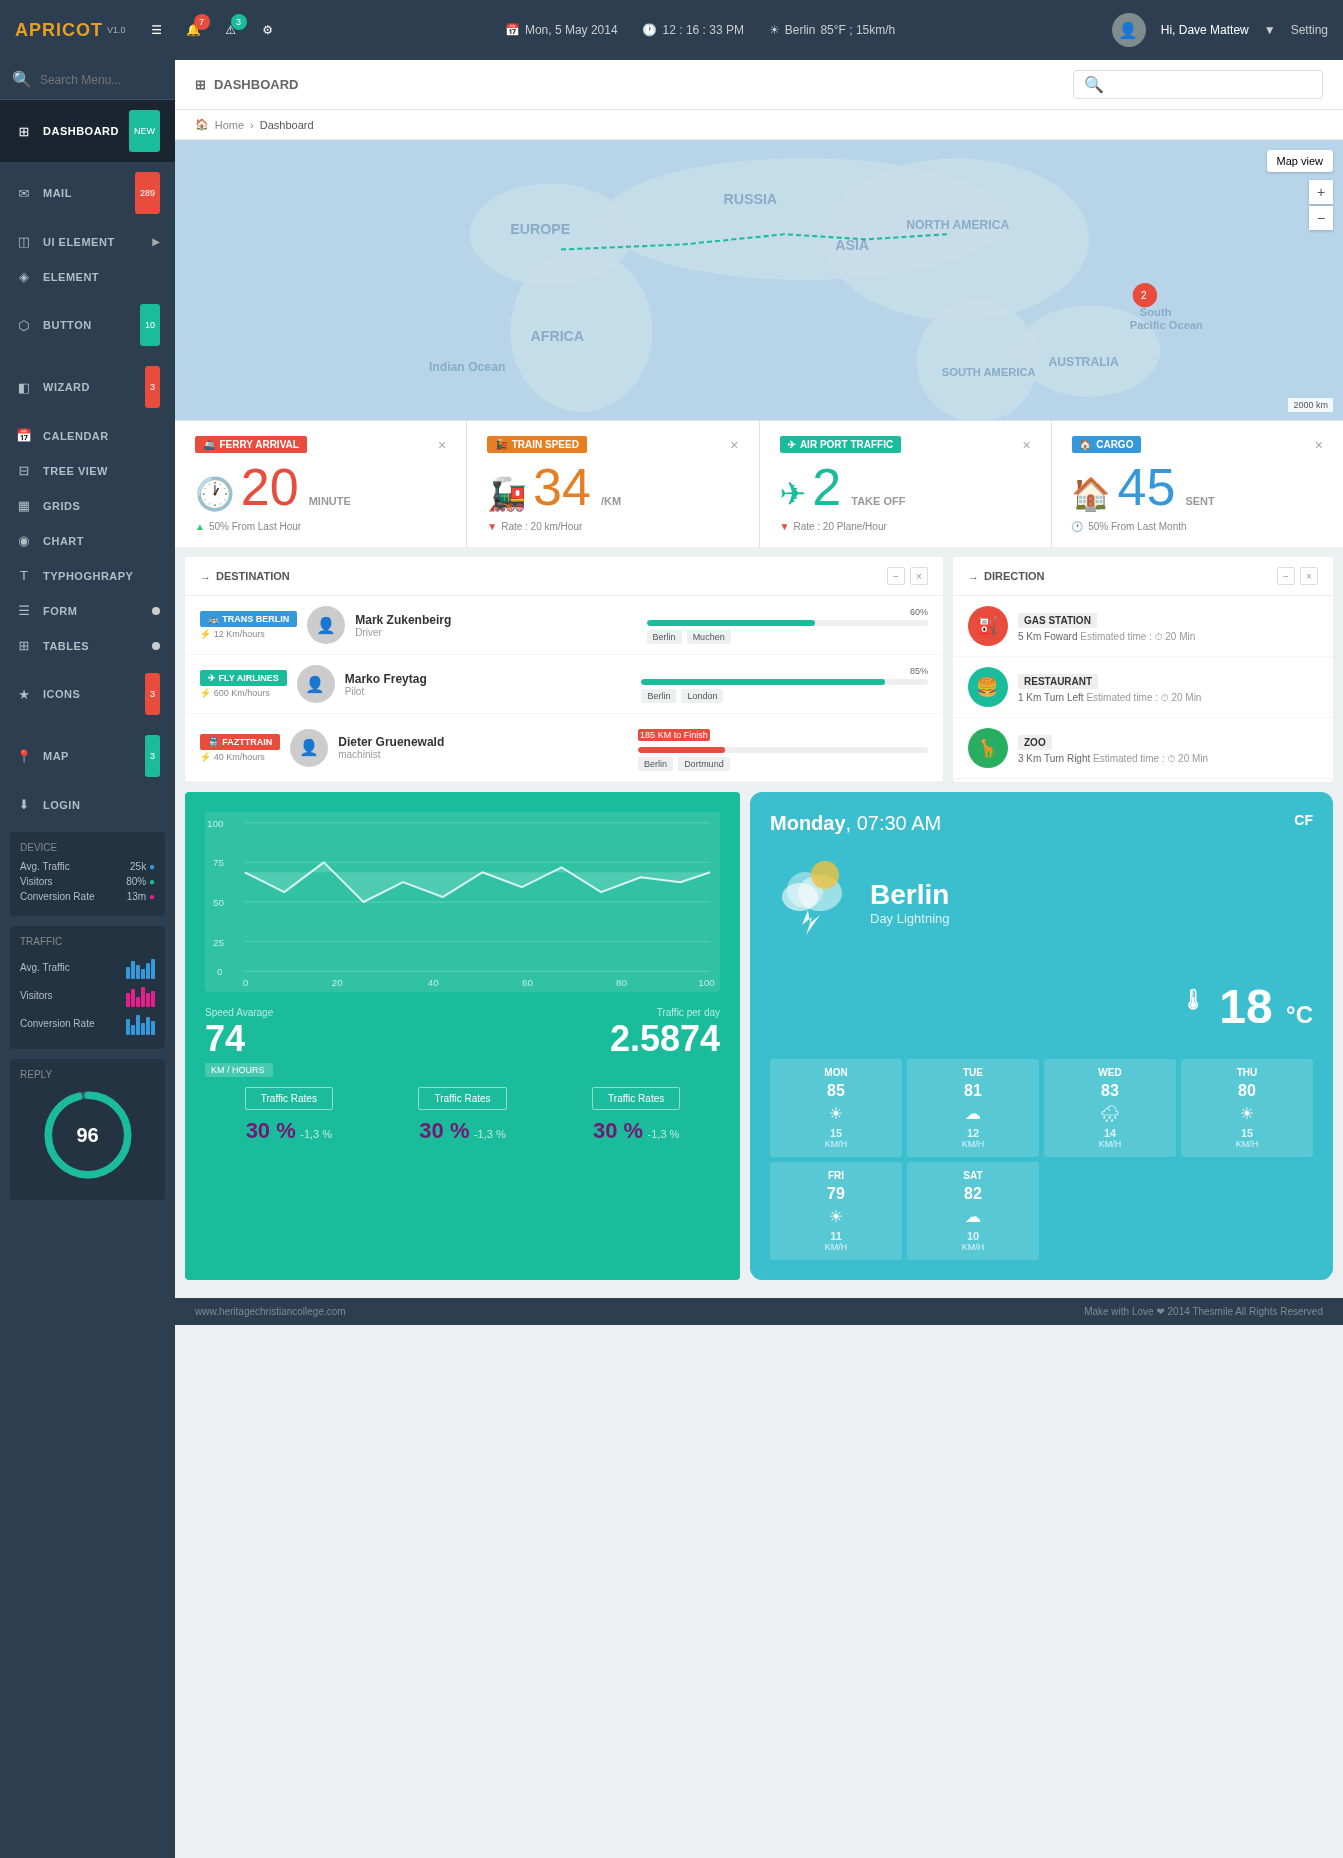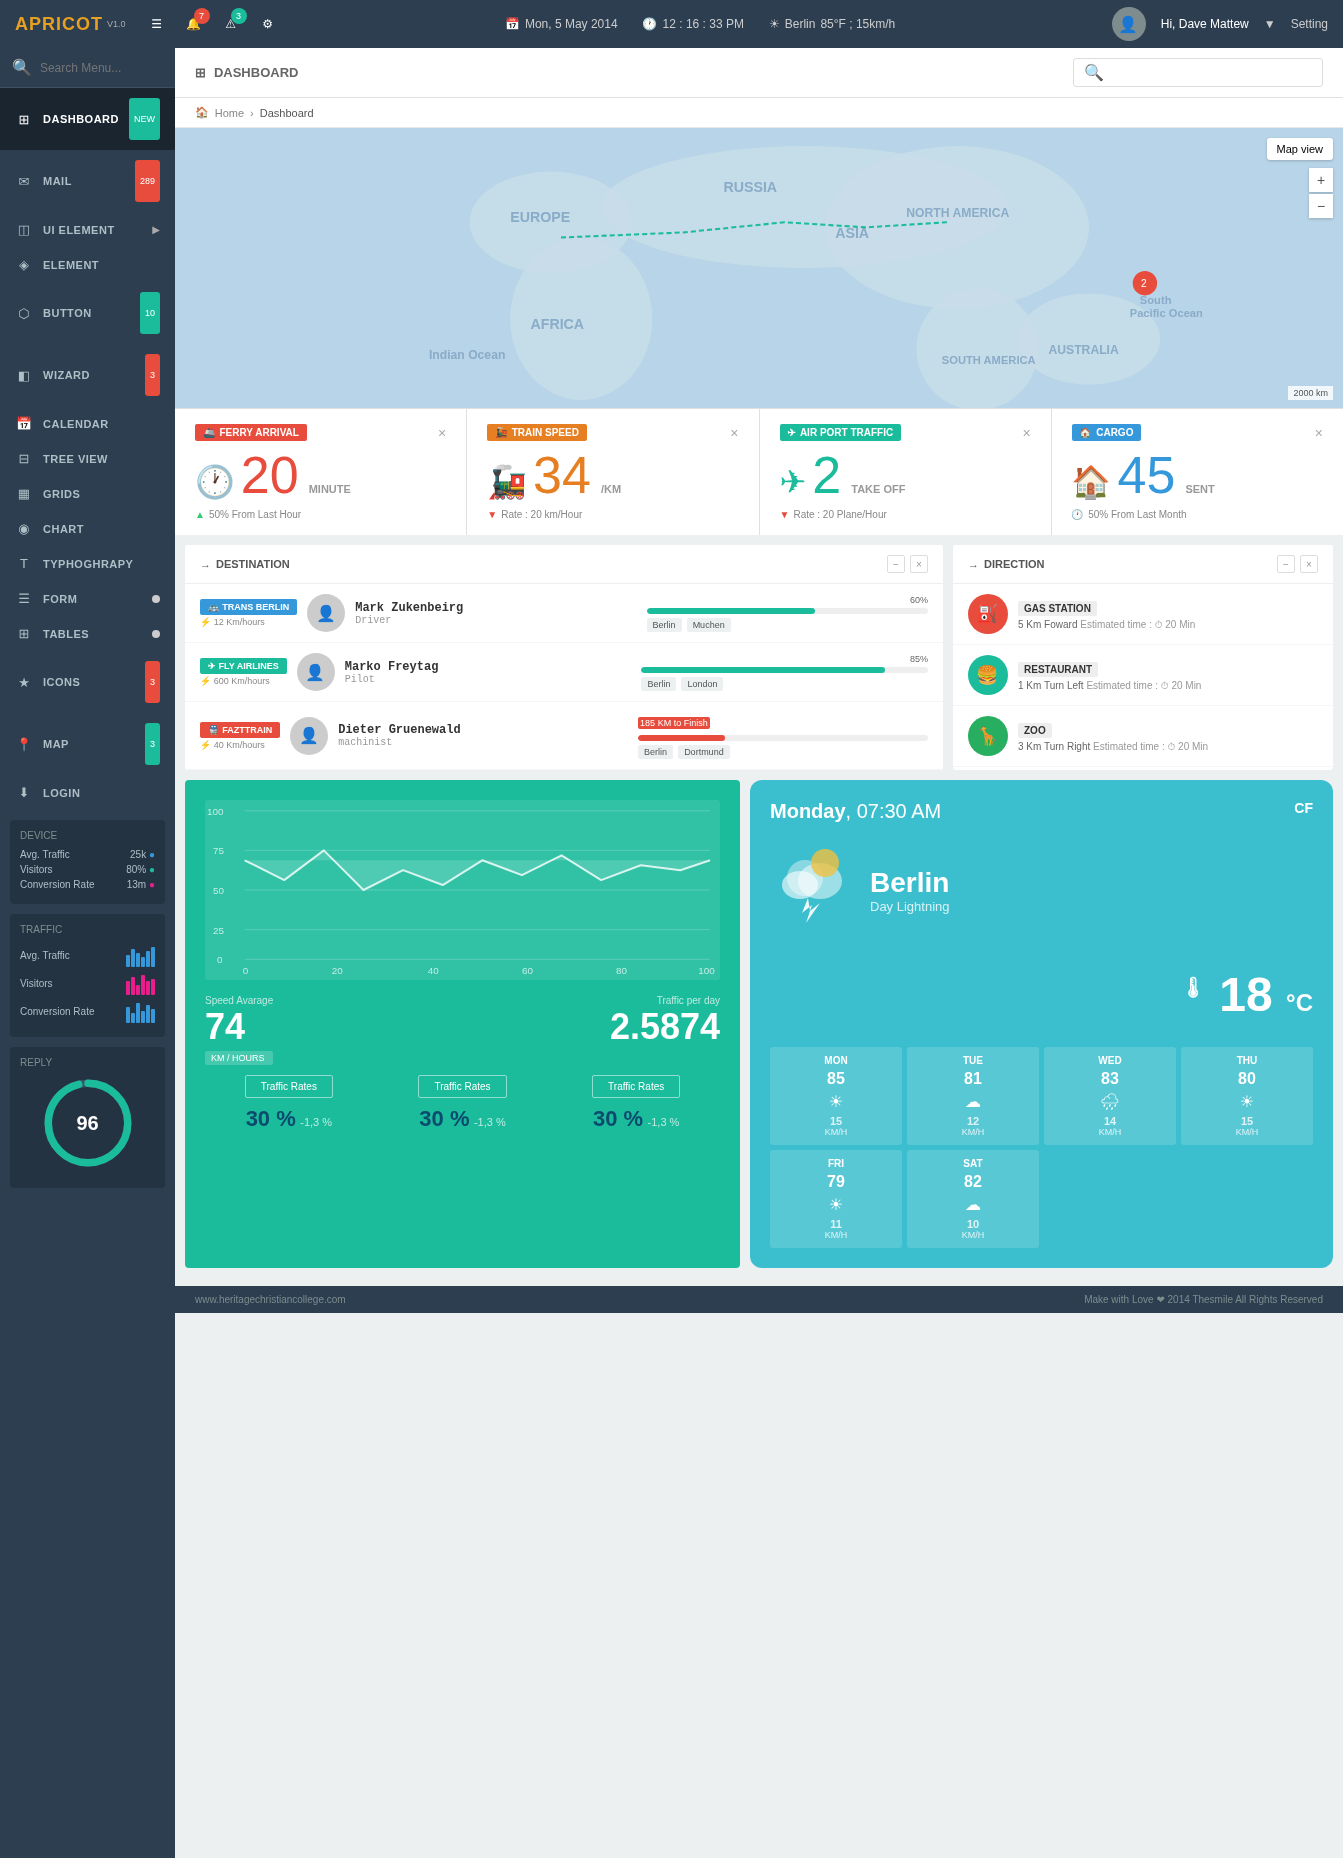--- a/index.html
+++ b/index.html
@@ -1,21 +1,21 @@
 <!DOCTYPE html>
 <html><head>
   <meta charset="utf-8">
   <style>
     * { margin: 0; padding: 0; box-sizing: border-box; }
     body { font-family: 'Segoe UI', Arial, sans-serif; background: #f0f0f0; width: 1343px; min-height: 1858px; overflow-x: hidden; }
 
     
     .topnav {
       background: #2c3e50;
-      height: 48px;
+      height: 60px;
       display: flex;
       align-items: center;
       padding: 0 15px;
       color: #fff;
       font-size: 12px;
       position: relative;
       z-index: 100;
     }
     .topnav-brand { font-size: 18px; font-weight: 700; color: #e8a020; letter-spacing: 1px; margin-right: 4px; }
     .topnav-version { font-size: 9px; color: #aaa; margin-right: 15px; }
@@ -102,21 +102,21 @@
     .panel-ctrl-btn { width: 18px; height: 18px; border: 1px solid #ddd; border-radius: 2px; display: flex; align-items: center; justify-content: center; cursor: pointer; font-size: 10px; color: #999; }
 
     
     .dest-row { display: flex; align-items: center; padding: 10px 15px; border-bottom: 1px solid #f5f5f5; gap: 10px; }
     .dest-badge { padding: 3px 8px; border-radius: 2px; color: #fff; font-size: 9px; font-weight: 700; text-transform: uppercase; white-space: nowrap; display: flex; align-items: center; gap: 3px; }
     .dest-badge.blue { background: #3498db; }
     .dest-badge.teal { background: #1abc9c; }
     .dest-badge.red { background: #e74c3c; }
     .dest-speed { font-size: 9px; color: #888; margin-top: 2px; }
     .dest-avatar { width: 38px; height: 38px; border-radius: 50%; background: #ccc; overflow: hidden; display: flex; align-items: center; justify-content: center; font-size: 16px; flex-shrink: 0; }
-    .dest-info { flex: 1; font-family: Liberation Mono, monospace; }
+    .dest-info { flex: 1; }
     .dest-name { font-size: 12px; font-weight: 600; color: #333; }
     .dest-role { font-size: 10px; color: #999; }
     .dest-progress-wrap { flex: 1; }
     .dest-progress-label { font-size: 9px; color: #666; text-align: right; margin-bottom: 3px; }
     .dest-progress-bar { height: 6px; background: #eee; border-radius: 3px; overflow: hidden; }
     .dest-progress-fill { height: 100%; background: #1abc9c; border-radius: 3px; }
     .dest-progress-fill.red { background: #e74c3c; }
     .dest-tags { display: flex; gap: 5px; margin-top: 4px; }
     .dest-tag { background: #ecf0f1; color: #555; font-size: 9px; padding: 2px 6px; border-radius: 2px; }
 
@@ -135,21 +135,21 @@
     .chart-panel { background: #1abc9c; flex: 1; border-radius: 4px; padding: 20px; max-width: 555px; }
     .chart-canvas { background: rgba(255,255,255,0.1); border-radius: 3px; position: relative; }
     .chart-stats-row { display: flex; justify-content: space-between; margin-top: 15px; }
     .chart-stat { }
     .chart-stat-label { font-size: 10px; color: rgba(255,255,255,0.7); }
     .chart-stat-num { font-size: 36px; font-weight: 700; color: #fff; }
     .chart-stat-unit { font-size: 10px; color: rgba(255,255,255,0.7); }
     .traffic-rates-row { display: flex; gap: 6px; margin-top: 10px; }
     .traffic-rate-btn { background: transparent; border: 1px solid rgba(255,255,255,0.5); color: #fff; font-size: 10px; padding: 5px 15px; border-radius: 2px; cursor: pointer; flex: 1; text-align: center; }
     .traffic-rate-val { text-align: center; margin-top: 8px; }
-    .traffic-rate-big { font-size: 22px; font-weight: 700; color: #0c4a6e; }
+    .traffic-rate-big { font-size: 22px; font-weight: 700; color: #701a75; }
     .traffic-rate-small { font-size: 11px; color: rgba(255,255,255,0.7); }
 
     
     .weather-panel { background: #3bbfce; flex: 1; border-radius: 12px; padding: 20px; color: #fff; }
     .weather-header { display: flex; justify-content: space-between; align-items: flex-start; margin-bottom: 15px; }
     .weather-date { font-size: 20px; font-weight: 300; }
     .weather-date strong { font-weight: 700; }
     .weather-cf { font-size: 14px; font-weight: 700; }
     .weather-main { display: flex; align-items: center; gap: 20px; margin: 20px 0; }
     .weather-icon { font-size: 60px; }

